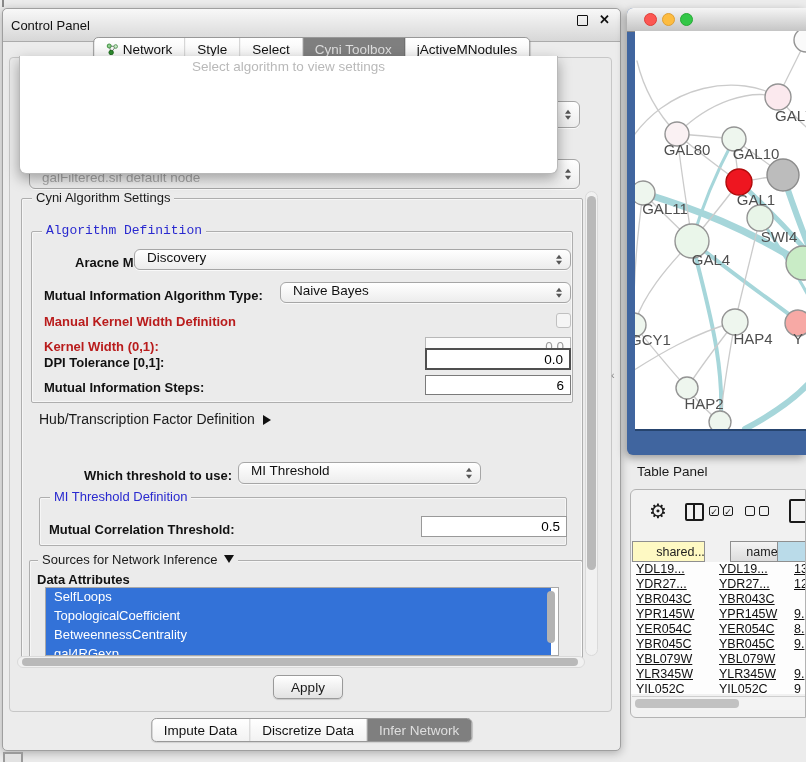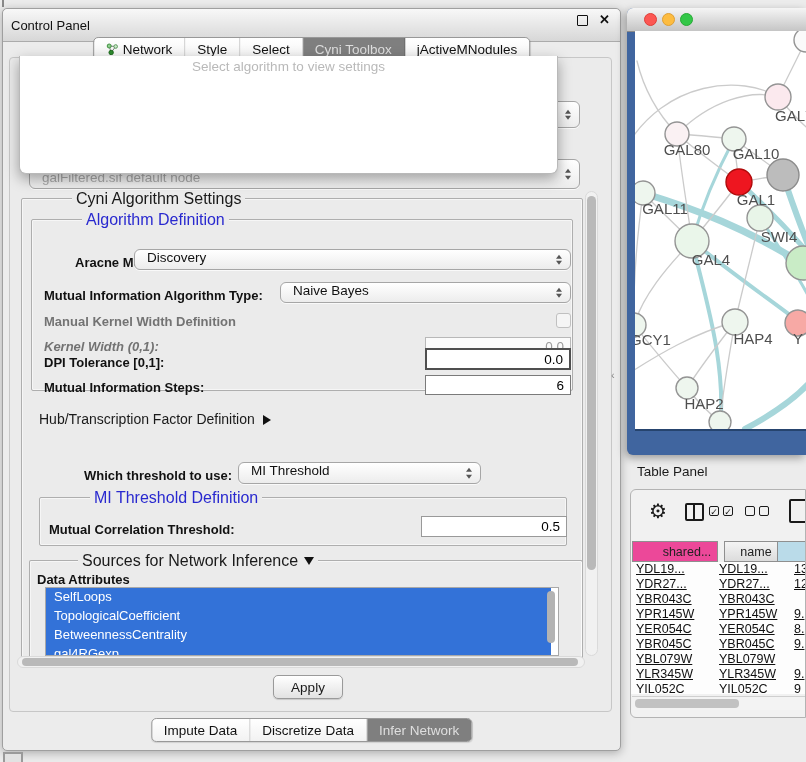--- a/index.html
+++ b/index.html
@@ -31,23 +31,23 @@
   .combo{position:absolute;background:linear-gradient(#ffffff,#ececec);border:1px solid #a6a6a6;
        border-radius:6px;font-size:13.5px;color:#111;box-sizing:border-box;
        padding:0 24px 5px 12px;display:flex;align-items:center;box-shadow:0 1px 0 rgba(255,255,255,.7);}
   .arrs{position:absolute;right:8px;top:50%;transform:translateY(-50%);}
   .arrs .up{width:0;height:0;border-left:3.5px solid transparent;border-right:3.5px solid transparent;
        border-bottom:4.5px solid #555;margin-bottom:2.5px;}
   .arrs .dn{width:0;height:0;border-left:3.5px solid transparent;border-right:3.5px solid transparent;
        border-top:4.5px solid #555;}
   
   .group{position:absolute;border:1px solid #aeaeae;border-radius:2px;box-shadow:inset 0 0 0 1px rgba(255,255,255,.55);}
-  .legend{position:absolute;top:-9px;left:10px;background:#ebebeb;padding:0 4px;font-size:16px;white-space:nowrap;margin-left:40px;}
+  .legend{position:absolute;top:-9px;left:10px;background:#ebebeb;padding:0 4px;font-size:13px;white-space:nowrap;}
   .flabel{position:absolute;font-weight:bold;font-size:13px;white-space:nowrap;color:#111;}
-  .flabel.dis{color:#737373;}
+  .flabel.dis{color:#b91c1c;}
   .field{position:absolute;background:#fff;text-align:right;font-size:13.5px;box-sizing:border-box;
        padding:0 6px 0 4px;display:flex;align-items:center;justify-content:flex-end;}
   .checkbox{position:absolute;width:13px;height:13px;background:#f5f5f5;border:1px solid #c0c0c0;border-radius:3px;}
   .tri-right{display:inline-block;width:0;height:0;border-left:8px solid #111;
        border-top:5.5px solid transparent;border-bottom:5.5px solid transparent;margin-left:8px;vertical-align:-1px;}
   .tri-down{display:inline-block;width:0;height:0;border-top:8px solid #111;
        border-left:5.5px solid transparent;border-right:5.5px solid transparent;margin-left:6px;vertical-align:1px;}
   
   .dropdown{position:absolute;left:16px;top:47px;width:537px;height:117px;background:#fff;
        border:1px solid #b9b9b9;border-top:none;border-radius:0 0 7px 7px;
@@ -153,42 +153,42 @@
     </div>
 
     <div class="dropdown">
       <div class="dd-prompt">Select algorithm to view settings</div>
     </div>
 
     <div class="group" style="left:18px;top:189px;width:560px;height:458px;">
       <span class="legend">Cyni Algorithm Settings</span>
     </div>
 
-    <div class="group" style="left:28px;top:210px;width:540px;height:170px;">
+    <div class="group" style="left:28px;top:222px;width:540px;height:170px;font-family:Liberation Mono, monospace;">
       <span class="legend" style="color:#2929cf;">Algorithm Definition</span>
     </div>
     <span class="flabel" style="left:41px;top:246px;margin-left:31px;">Aracne Mode:</span>
     <div class="combo" style="left:131px;top:240px;width:437px;height:21px;">
       <span>Discovery</span>
       <div class="arrs">
           <div class="up"></div>
           <div class="dn"></div>
         </div>
     </div>
     <span class="flabel" style="left:41px;top:279px;text-align:center;">Mutual Information Algorithm Type:</span>
     <div class="combo" style="left:277px;top:273px;width:291px;height:21px;">
       <span>Naive Bayes</span>
       <div class="arrs">
           <div class="up"></div>
           <div class="dn"></div>
         </div>
     </div>
     <span class="flabel dis" style="left:41px;top:305px;">Manual Kernel Width Definition</span>
     <div class="checkbox" style="left:553px;top:304px;"></div>
-    <span class="flabel dis" style="left:41px;top:318px;margin-top:12px;font-style:italic;">Kernel Width (0,1):</span>
+    <span class="flabel dis" style="left:41px;top:318px;margin-top:12px;">Kernel Width (0,1):</span>
     <div class="field" style="left:422px;top:328px;width:146px;height:19px;border:1px solid #b8b8b8;background:#fbfbfb;color:#9c9c9c;">
       <span>0.0</span>
     </div>
     <span class="flabel" style="left:41px;top:346px;">DPI Tolerance [0,1]:</span>
     <div class="field" style="left:422px;top:339px;width:146px;height:22px;border:2px solid #4f4f4f;color:#000;">
       <span>0.0</span>
     </div>
     <span class="flabel" style="left:41px;top:371px;">Mutual Information Steps:</span>
     <div class="field" style="left:422px;top:366px;width:146px;height:20px;border:1px solid #7a7a7a;color:#000;">
       <span>6</span>
@@ -324,22 +324,22 @@
   <span class="tp-label">Table Panel</span>
   <div class="tpanel">
     <span class="tp-gear">⚙</span>
     <span class="ico-split"></span>
     <span class="mini-box" style="left:78px;">✓</span>
     <span class="mini-box" style="left:92px;">✓</span>
     <span class="mini-box" style="left:114px;"></span>
     <span class="mini-box" style="left:128px;"></span>
     <span class="ico-doc"></span>
     <div id="tbl-header">
-        <div class="th-cell" style="left: 1px; width: 86px; background: #ec4899; padding-left: 24px;">shared...</div>
-        <div class="th-cell" style="left: 93px; width: 64px; background: linear-gradient(rgb(244, 244, 244), rgb(220, 220, 220));">name</div>
+        <div class="th-cell" style="left: 1px; width: 73px; background: #fef9c3; padding-left: 24px;">shared...</div>
+        <div class="th-cell" style="left: 99px; width: 64px; background: linear-gradient(rgb(244, 244, 244), rgb(220, 220, 220));">name</div>
         <div class="th-cell" style="left: 146px; width: 30px; background: rgb(186, 219, 233);"></div>
       </div>
     <div class="tbl-rows" id="tbl-rows">
         <div class="tbl-row">
           <span class="tc" style="left: 5px;">YDL19...</span>
           <span class="tc" style="left: 88px;">YDL19...</span>
           <span class="tc" style="left: 163px;">13</span>
         </div>
         <div class="tbl-row">
           <span class="tc" style="left: 5px;">YDR27...</span>

